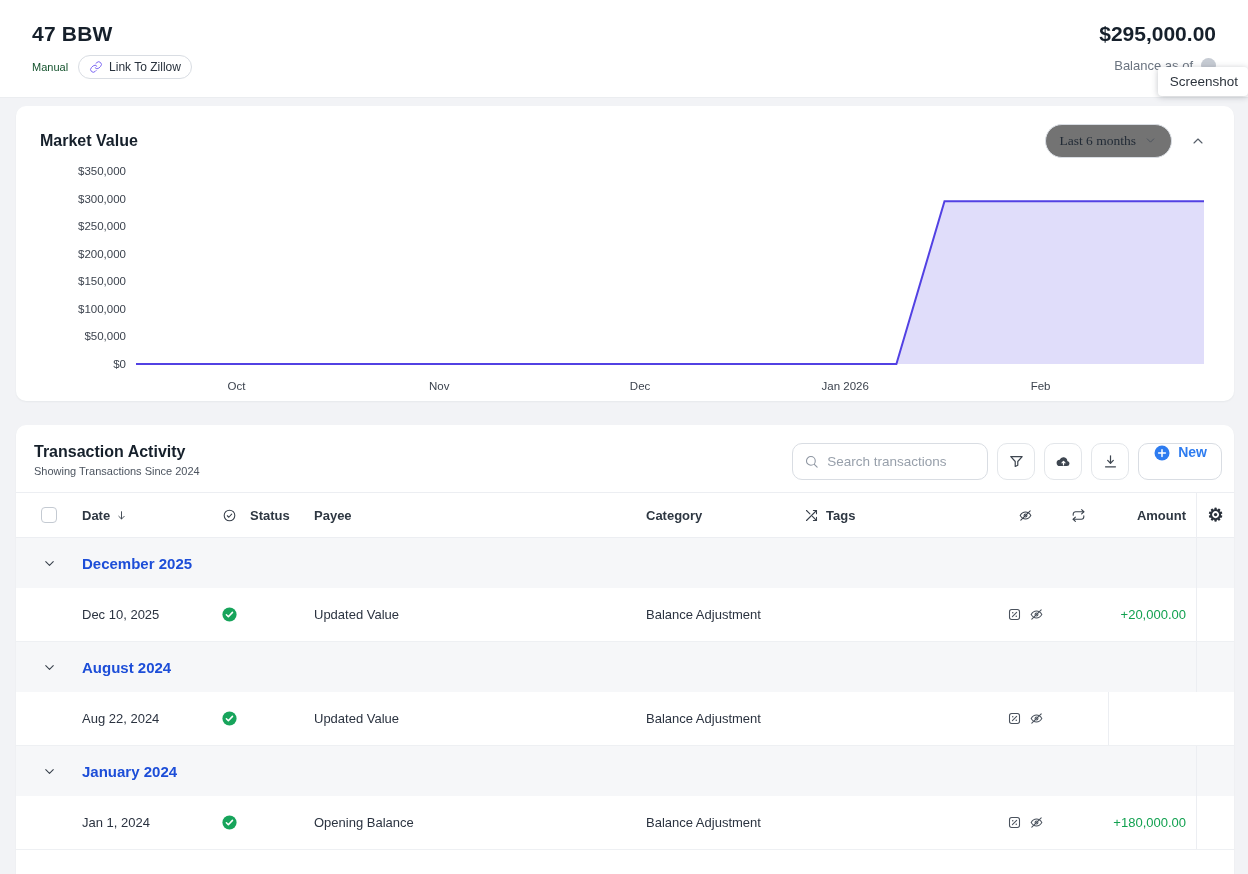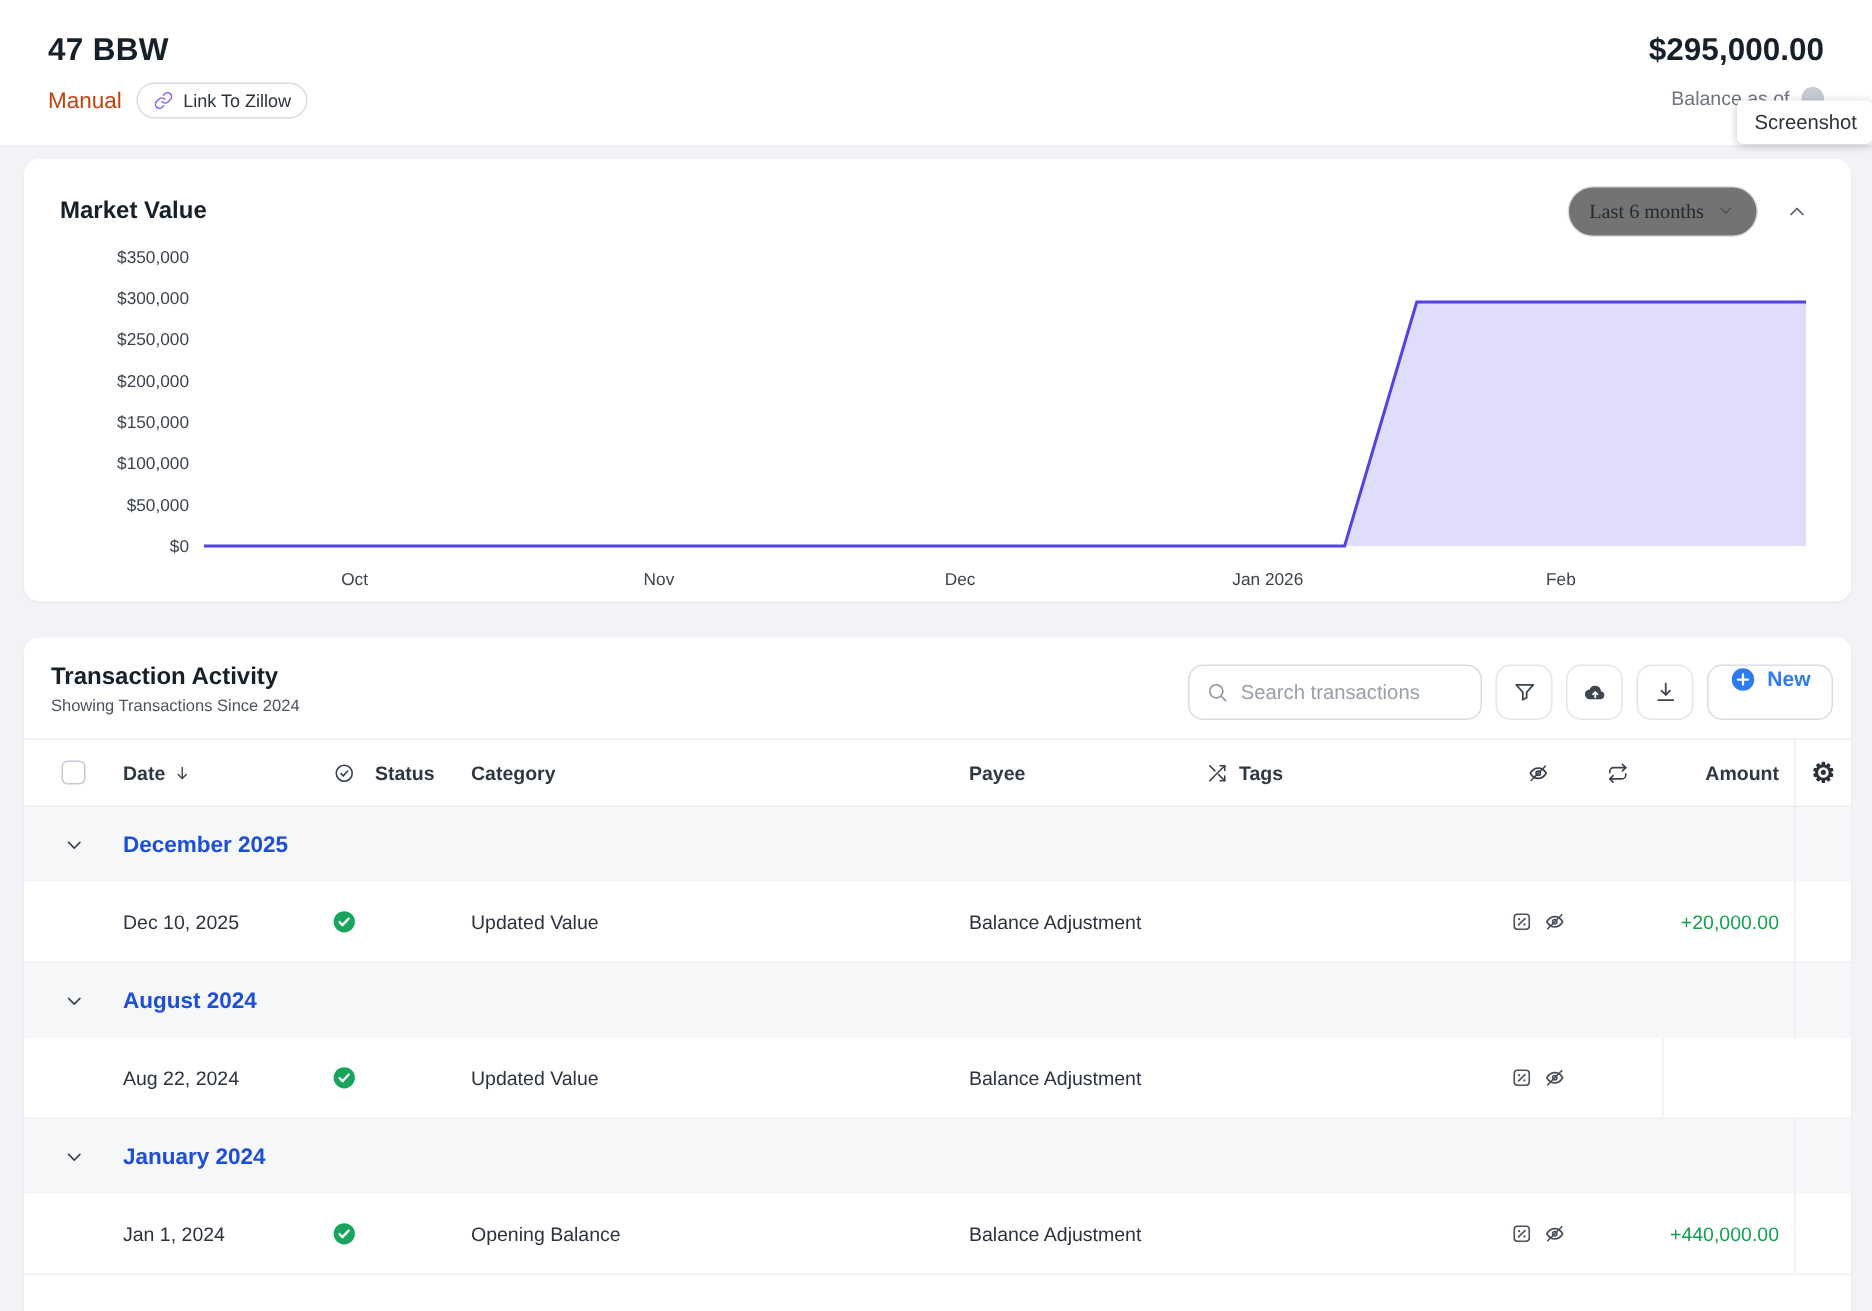--- a/index.html
+++ b/index.html
@@ -5,21 +5,21 @@
   *{box-sizing:border-box;margin:0;padding:0}
   html,body{width:1248px;height:874px}
   body{background:#f2f3f6;font-family:"Liberation Sans",sans-serif;color:#1d2630;overflow:hidden;position:relative}
 
   svg.ic{fill:none;stroke:currentColor;stroke-width:1.7;stroke-linecap:round;stroke-linejoin:round;display:block}
 
   
   .page-header{background:#fff;display:flex;justify-content:space-between;align-items:flex-start;padding:22px 32px 18px;border-bottom:1px solid #ebedf0}
   .account-title{font-size:21px;font-weight:800;letter-spacing:.2px;color:#16202b}
   .ph-subrow{display:flex;align-items:center;gap:10px;margin-top:9px}
-  .account-type{font-size:15px;color:#c2410c}
+  .account-type{font-size:11px;color:#14532d}
   .zillow-btn{display:inline-flex;align-items:center;gap:6px;background:#fff;border:1px solid #d9dde3;border-radius:14px;padding:4px 10px;font-size:12px;color:#29323d;cursor:pointer;font-family:inherit}
   .zillow-btn .ic{width:14px;height:14px;color:#7a66f2}
   .ph-right{text-align:left}
   .balance{font-size:21px;font-weight:800;color:#16202b}
   .balance-caption{margin-top:12px;font-size:13px;color:#6b7480;display:flex;align-items:center;gap:8px;justify-content:flex-end}
   .info-dot{width:15px;height:15px;border-radius:50%;background:#c6cbd3;display:inline-block;cursor:pointer}
   .screenshot-tooltip{position:absolute;top:67px;right:0;z-index:10;background:#fff;box-shadow:0 1px 6px rgba(40,45,60,.28);border-radius:4px;padding:7px 10px 7px 12px;font-size:13.5px;color:#2c333c}
 
   
   .card{background:#fff;border-radius:10px;box-shadow:0 1px 2px rgba(25,30,40,.05)}
@@ -256,22 +256,22 @@
         <svg class="ic" viewBox="0 0 24 24">
             <use href="#i-sort-down"></use>
           </svg>
       </div>
       <div class="c c-ic">
           <svg class="ic" viewBox="0 0 24 24">
             <use href="#i-check-circle"></use>
           </svg>
         </div>
       <div class="c">Status</div>
+      <div class="c">Payee</div>
       <div class="c">Category</div>
-      <div class="c">Payee</div>
       <div class="c c-ic">
           <svg class="ic" viewBox="0 0 24 24">
             <use href="#i-split"></use>
           </svg>
         </div>
       <div class="c">Tags</div>
       <div class="c c-ic">
           <svg class="ic" viewBox="0 0 24 24">
             <use href="#i-eye-off"></use>
           </svg>
@@ -380,17 +380,17 @@
       <div class="c"></div>
       <div class="c rowicons">
         <svg class="ic" viewBox="0 0 24 24">
             <use href="#i-split-pct"></use>
           </svg>
         <svg class="ic" viewBox="0 0 24 24">
             <use href="#i-eye-off"></use>
           </svg>
       </div>
       <div class="c"></div>
-      <div class="c c-amount">+440,000.00</div>
+      <div class="c c-amount">+180,000.00</div>
       <div class="c c-gear"></div>
     </div>
   </div>
 </section>
 
 </body></html>

